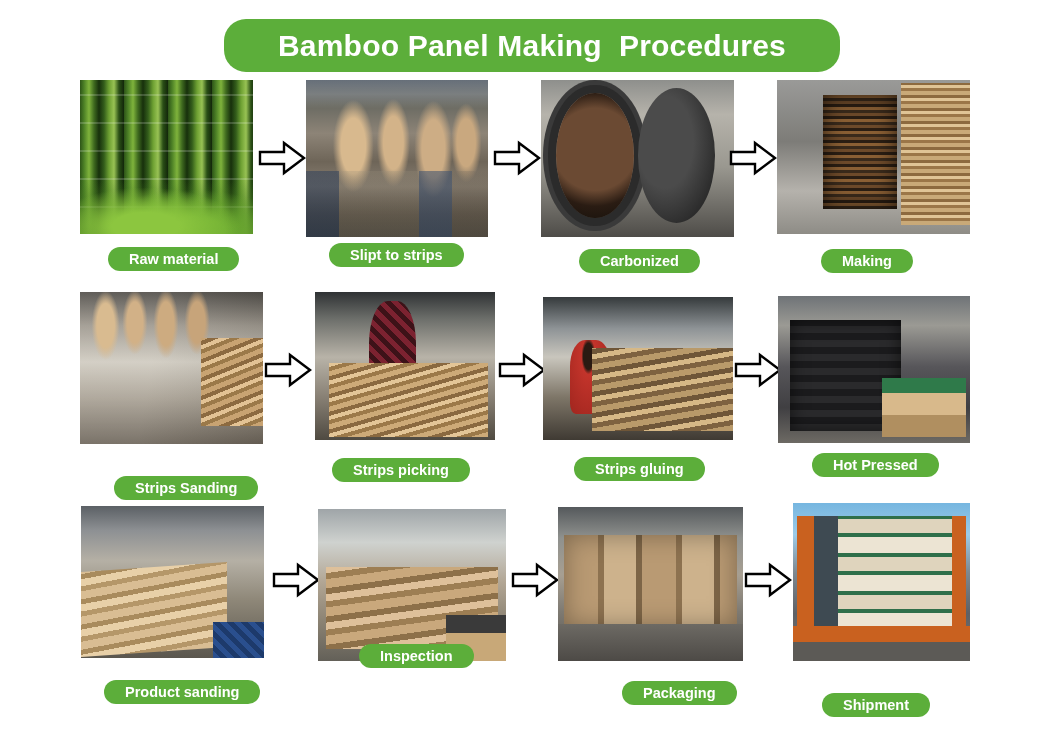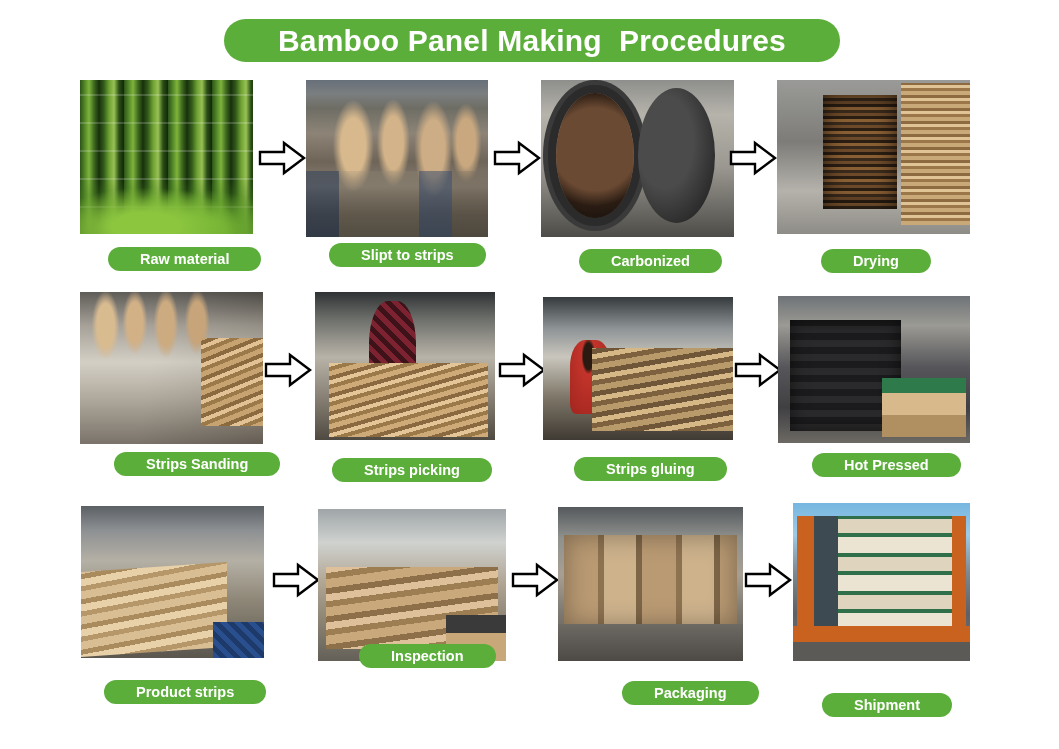--- a/index.html
+++ b/index.html
@@ -13,21 +13,21 @@
   #page {
     position:relative;
     width:1059px; height:749px;
     background:#ffffff;
   }
 
   
   .title-banner {
     position:absolute;
     left:224px; top:19px;
-    width:616px; height:43px;
+    width:616px; height:53px;
     background:#5CAE3A;
     border-radius:22px;
     display:flex; align-items:center; justify-content:center;
   }
   .title-text {
     color:#ffffff;
     font-size:30px;
     font-weight:bold;
     letter-spacing:0.2px;
     white-space:pre;
@@ -43,21 +43,21 @@
     background:#cfcfcf;
   }
   .photo .scene { position:absolute; inset:0; }
 
   .badge {
     position:absolute;
     height:24px;
     background:#5CAE3A;
     border-radius:13px;
     display:flex; align-items:center; justify-content:center;
-    padding:0 32px;
+    padding:0 21px;
     white-space:nowrap;
   }
   .badge span {
     color:#ffffff;
     font-size:14.5px;
     font-weight:bold;
     line-height:1;
   }
 
   
@@ -321,32 +321,32 @@
 
     <svg class="arrow" style="left:729px; top:140px;" viewBox="0 0 48 36">
       <polygon points="2,12 26,12 26,3 46,18 26,33 26,24 2,24" fill="#ffffff" stroke="#000000" stroke-width="2.4" stroke-linejoin="miter"></polygon>
     </svg>
 
     <div class="cell">
       <div class="photo ph-dry" style="left:777px; top:80px; width:193px; height:154px;">
           <div class="scene"></div>
         </div>
       <div class="badge" style="left:821px; top:249px;">
-        <span>Drying</span>
+        <span>Making</span>
       </div>
     </div>
   </div>
 
   <div class="row">
 
     <div class="cell">
       <div class="photo ph-sand" style="left:80px; top:292px; width:183px; height:152px;">
           <div class="scene"></div>
         </div>
-      <div class="badge" style="left:114px; top:452px;">
+      <div class="badge" style="left:114px; top:476px;">
         <span>Strips Sanding</span>
       </div>
     </div>
 
     <svg class="arrow" style="left:264px; top:352px;" viewBox="0 0 48 36">
       <polygon points="2,12 26,12 26,3 46,18 26,33 26,24 2,24" fill="#ffffff" stroke="#000000" stroke-width="2.4" stroke-linejoin="miter"></polygon>
     </svg>
 
     <div class="cell">
       <div class="photo ph-pick" style="left:315px; top:292px; width:180px; height:148px;">
@@ -384,21 +384,21 @@
     </div>
   </div>
 
   <div class="row">
 
     <div class="cell">
       <div class="photo ph-psand" style="left:81px; top:506px; width:183px; height:152px;">
           <div class="scene"></div>
         </div>
       <div class="badge" style="left:104px; top:680px;">
-        <span>Product strips</span>
+        <span>Product sanding</span>
       </div>
     </div>
 
     <svg class="arrow" style="left:272px; top:562px;" viewBox="0 0 48 36">
       <polygon points="2,12 26,12 26,3 46,18 26,33 26,24 2,24" fill="#ffffff" stroke="#000000" stroke-width="2.4" stroke-linejoin="miter"></polygon>
     </svg>
 
     <div class="cell">
       <div class="photo ph-insp" style="left:318px; top:509px; width:188px; height:152px;">
           <div class="scene"></div>

